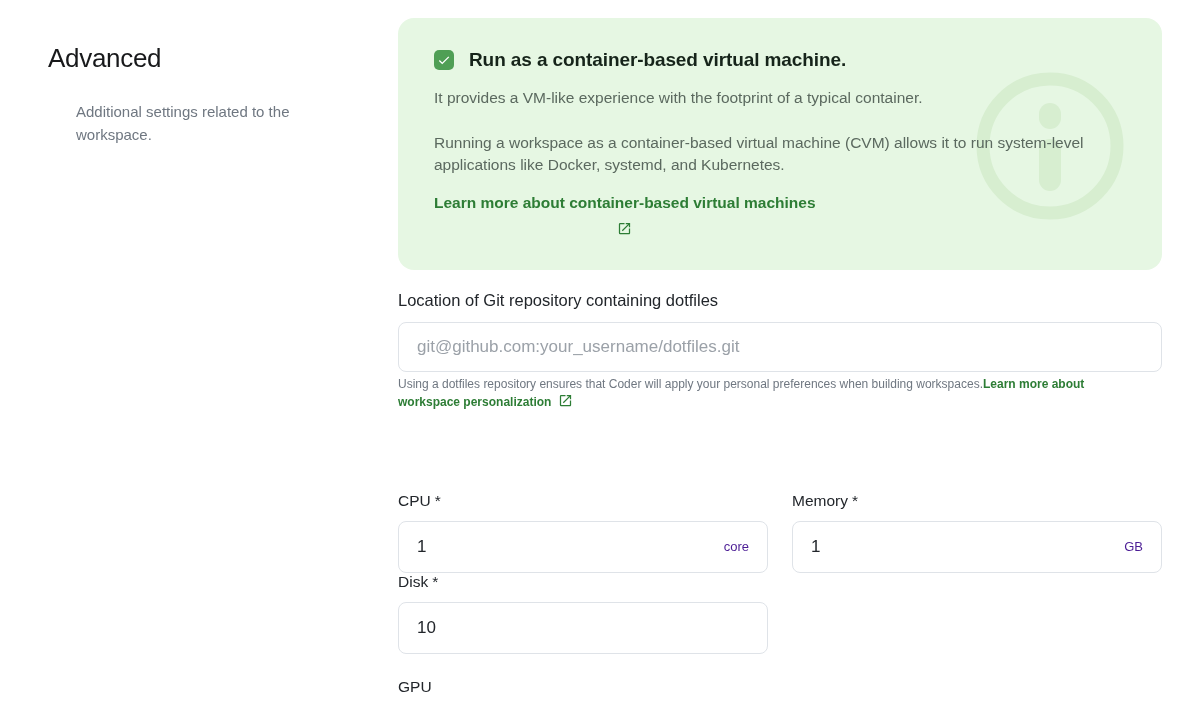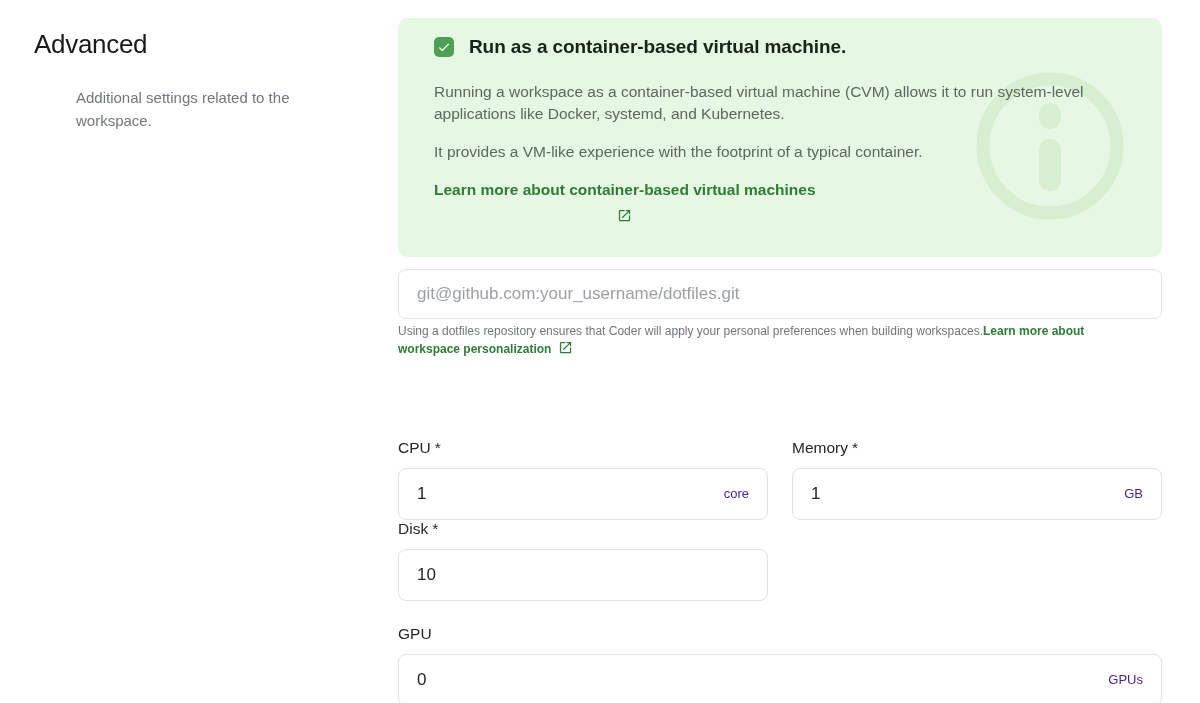--- a/index.html
+++ b/index.html
@@ -11,35 +11,35 @@
     font-family: "Liberation Sans", "DejaVu Sans", sans-serif;
     color: #1d2025;
     overflow: hidden;
   }
   .layout { position: relative; width: 1200px; height: 703px; }
 
   
   .sidebar { position: absolute; left: 32px; top: 27px; width: 330px; }
   .sidebar-title {
     font-size: 26px; font-weight: 500; color: #18191b;
-    letter-spacing: -0.3px; margin: 2px;
+    letter-spacing: -0.3px; margin: 16px;
   }
   .sidebar-subtitle { font-size: 18px; color: #6f7781; margin-top: 11px; }
   .sidebar-desc {
     font-size: 15px; color: #6f7781; margin-top: 27px;
     line-height: 1.5; max-width: 215px; margin-left: 44px;
   }
 
   
   .main { position: absolute; left: 398px; top: 18px; width: 764px; }
 
   
   .alert {
-    position: relative; background: #e6f7e3; border-radius: 10px;
-    padding: 18px 36px 34px 36px; overflow: hidden;
+    position: relative; background: #e6f7e3; border-radius: 16px;
+    padding: 31px 36px 34px 36px; overflow: hidden;
   }
   .watermark { position: absolute; right: 36px; top: 52px; width: 152px; height: 152px; }
   .alert-head { position: relative; display: flex; align-items: center; gap: 15px; }
   .checkbox {
     width: 20px; height: 20px; border-radius: 5px; background: #4f9f55;
     display: flex; align-items: center; justify-content: center;
     flex: 0 0 auto; cursor: pointer;
   }
   .checkbox svg { width: 14px; height: 14px; display: block; }
   .alert-title { font-size: 19px; font-weight: 700; color: #16241a; letter-spacing: -0.1px; }
@@ -112,33 +112,34 @@
 
       <div class="alert-head">
         <span class="checkbox" role="checkbox" aria-checked="true">
           <svg viewBox="0 0 24 24" aria-hidden="true">
             <path d="M9 16.2 4.8 12l-1.6 1.6L9 19.4 21 7.4 19.4 5.8z" fill="#ffffff"></path>
           </svg>
         </span>
         <span class="alert-title">Run as a container-based virtual machine.</span>
       </div>
 
+      <p class="alert-p second">It provides a VM-like experience with the footprint of a typical container.</p>
       <p class="alert-p first">Running a workspace as a container-based virtual machine (CVM) allows it to run system-level applications like Docker, systemd, and Kubernetes.</p>
-      <p class="alert-p second">It provides a VM-like experience with the footprint of a typical container.</p>
 
       <a class="alert-link">
         <span>Learn more about container-based virtual machines</span>
         <span class="launch-icon">
           <svg viewBox="0 0 24 24" aria-hidden="true" fill="#2d7d35">
             <path d="M19 19H5V5h7V3H5a2 2 0 0 0-2 2v14a2 2 0 0 0 2 2h14c1.1 0 2-.9 2-2v-7h-2v7zM14 3v2h3.59l-9.83 9.83 1.41 1.41L19 6.41V10h2V3h-7z"></path>
           </svg>
         </span>
       </a>
     </div>
 
+    <div class="dotfiles-label">Location of Git repository containing dotfiles</div>
     <div class="text-input">
       <input type="text" placeholder="git@github.com:your_username/dotfiles.git" style="">
     </div>
     <div class="helper">
       <span>Using a dotfiles repository ensures that Coder will apply your personal preferences when building workspaces.</span><a><span>Learn more about workspace personalization</span></a><span class="launch-icon"><svg viewBox="0 0 24 24" width="14" height="14" aria-hidden="true" fill="#2d7d35">
             <path d="M19 19H5V5h7V3H5a2 2 0 0 0-2 2v14a2 2 0 0 0 2 2h14c1.1 0 2-.9 2-2v-7h-2v7zM14 3v2h3.59l-9.83 9.83 1.41 1.41L19 6.41V10h2V3h-7z"></path>
           </svg></span>
     </div>
 
     <div class="resources">

